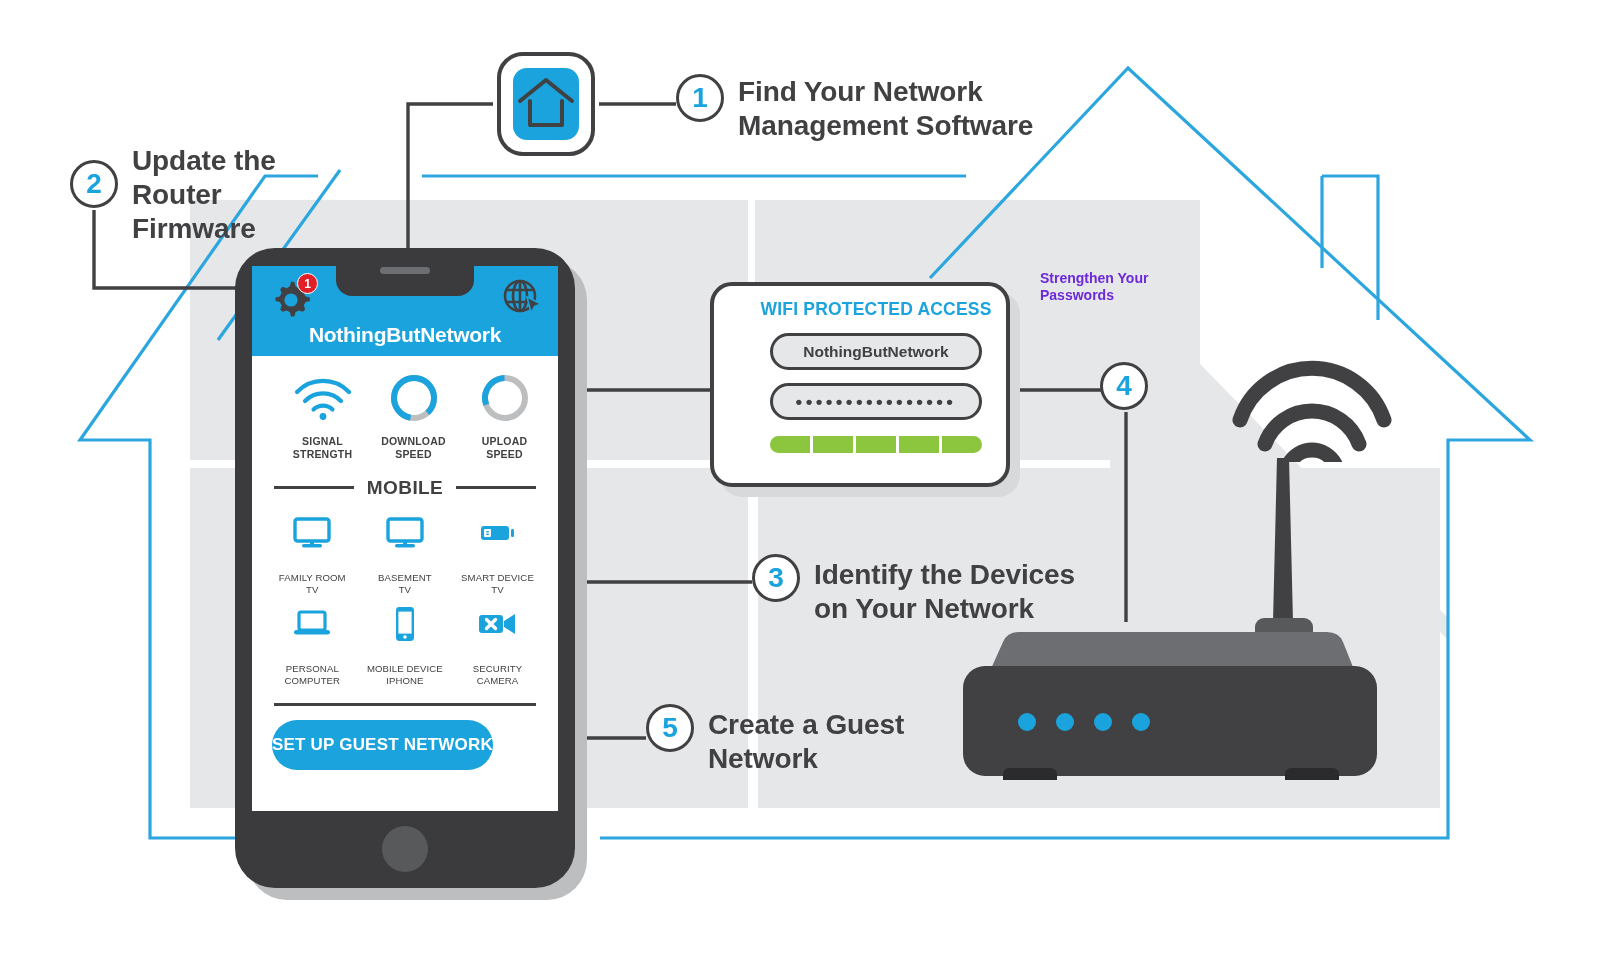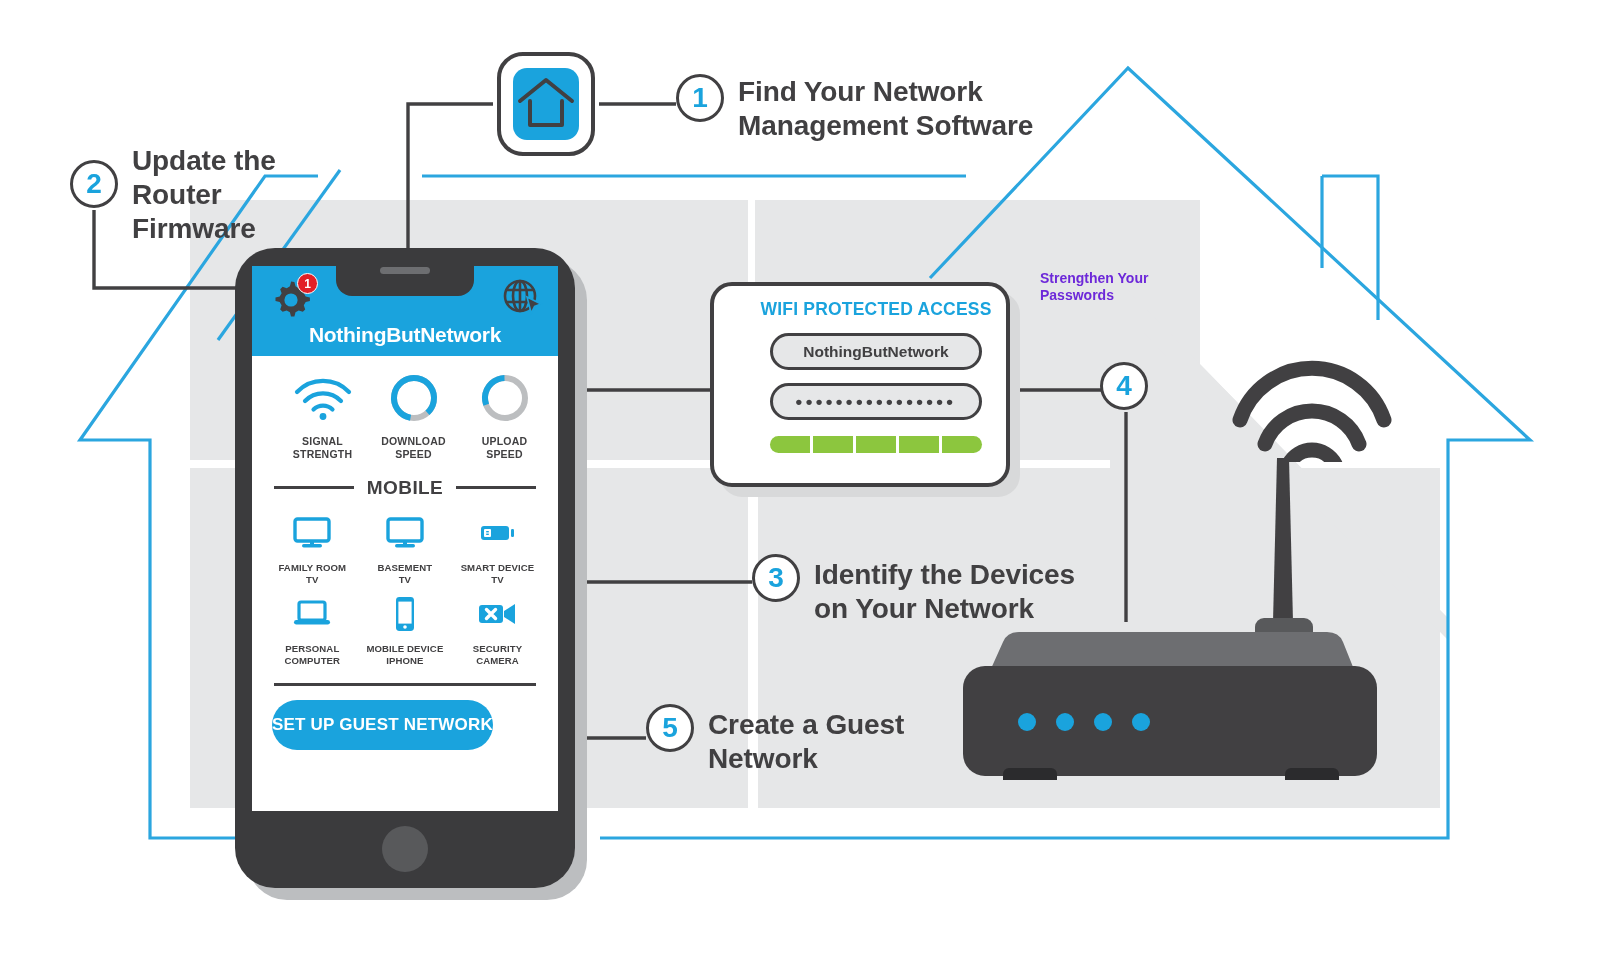--- a/index.html
+++ b/index.html
@@ -97,21 +97,21 @@
   }
 
   .devices-head { display:flex; align-items:center; gap:13px; padding:16px 22px 0 22px; }
   .devices-head .rule { flex:1; height:3.5px; background:#414042; }
   .devices-head .txt { font-size:19px; font-weight:bold; color:#414042; letter-spacing:0.4px; }
 
   .dev-grid { display:flex; flex-wrap:wrap; padding:12px 14px 0 14px; }
   .dev { width:92.6px; text-align:center; margin-bottom:6px; }
   .dev .ico { height:44px; display:flex; align-items:center; justify-content:center; }
   .dev .lbl {
-    margin-top:7px; font-size:9.6px; font-weight:bold; color:#414042;
+    margin-top:17px; font-size:9.6px; font-weight:normal; color:#414042;
     line-height:1.25; white-space:pre-line; letter-spacing:0.1px;
   }
 
   .bottom-rule { height:3.5px; background:#414042; margin:10px 22px 0 22px; }
   .guest-btn {
     margin:14px 20px 8px 20px; height:50px; border-radius:25px; background:#1aa3dd;
     color:#fff; font-size:17px; font-weight:bold; letter-spacing:0.2px;
     display:flex; align-items:center; justify-content:center; border:none; cursor:pointer;
   }
 

